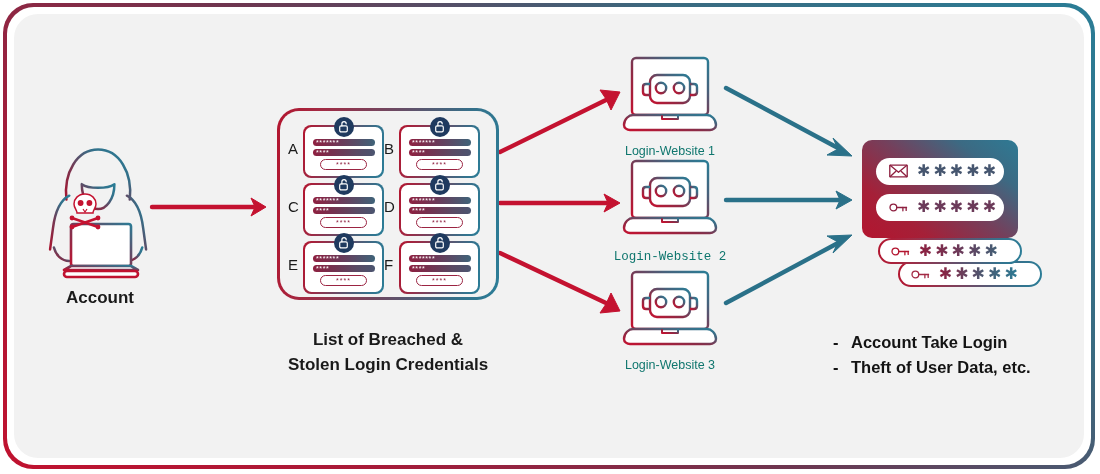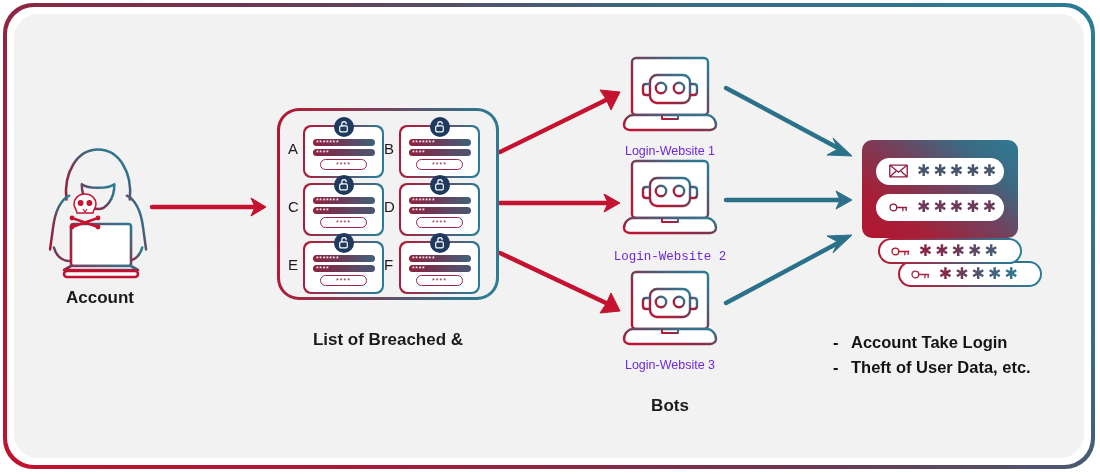--- a/index.html
+++ b/index.html
@@ -16,21 +16,21 @@
   }
   .outer-frame-inner{width:100%;height:100%;border-radius:27px;background:#ffffff;}
 
   .panel{
     position:absolute;left:14px;top:14px;width:1070px;height:444px;
     background:#f2f2f2;border-radius:24px;
   }
 
   
   .lbl{position:absolute;color:#1a1a1a;font-weight:700;text-align:center;white-space:pre;}
-  .sublbl{position:absolute;color:#6d28d9;font-size:12.5px;text-align:center;white-space:nowrap;}
+  .sublbl{position:absolute;color:#0f766e;font-size:12.5px;text-align:center;white-space:nowrap;}
 
   svg{display:block;overflow:visible;}
   .svg-layer{position:absolute;left:0;top:0;width:1100px;height:474px;pointer-events:none;}
 
   
   .cred-box{
     position:absolute;left:277px;top:108px;width:222px;height:192px;
     border-radius:22px;
     background:linear-gradient(95deg,#b3152f 0%,#a32a43 18%,#6b4a63 50%,#34708a 82%,#2c7d97 100%);
     padding:3px;box-sizing:border-box;
@@ -315,25 +315,25 @@
           <path d="M9,11 V7 a4,4 0 0 1 8,0"></path>
         </svg>
       </div>
       <div class="bar bar-long">*******</div>
       <div class="bar bar-short">****</div>
       <div class="pill-btn">****</div>
     </div>
   </div>
 
   <div class="lbl" style="left:268px;top:330px;width:240px;font-size:17px;text-align:center;">List of Breached &amp;</div>
+  <div class="lbl" style="left:258px;top:355px;width:260px;font-size:17px;">Stolen Login Credentials</div>
 
   <div class="sublbl" style="left:610px;top:144px;width:120px;">Login-Website 1</div>
   <div class="sublbl" style="left:610px;top:250px;width:120px;font-family:Liberation Mono, monospace;">Login-Website 2</div>
   <div class="sublbl" style="left:610px;top:358px;width:120px;">Login-Website 3</div>
-  <div class="lbl" style="left:610px;top:396px;width:120px;font-size:17px;">Bots</div>
 
   <div class="key-pill" style="left:898px;top:261px;">
     <div class="key-pill-in">
       <span>
         <svg width="19" height="13" viewBox="0 0 26 16" fill="none" stroke="#a32a45" stroke-width="1.8" stroke-linecap="round">
           <circle cx="6" cy="8" r="4.6"></circle>
           <line x1="10.6" y1="8" x2="24" y2="8"></line>
           <line x1="19" y1="8" x2="19" y2="12.5"></line>
           <line x1="23.5" y1="8" x2="23.5" y2="12"></line>
         </svg>

